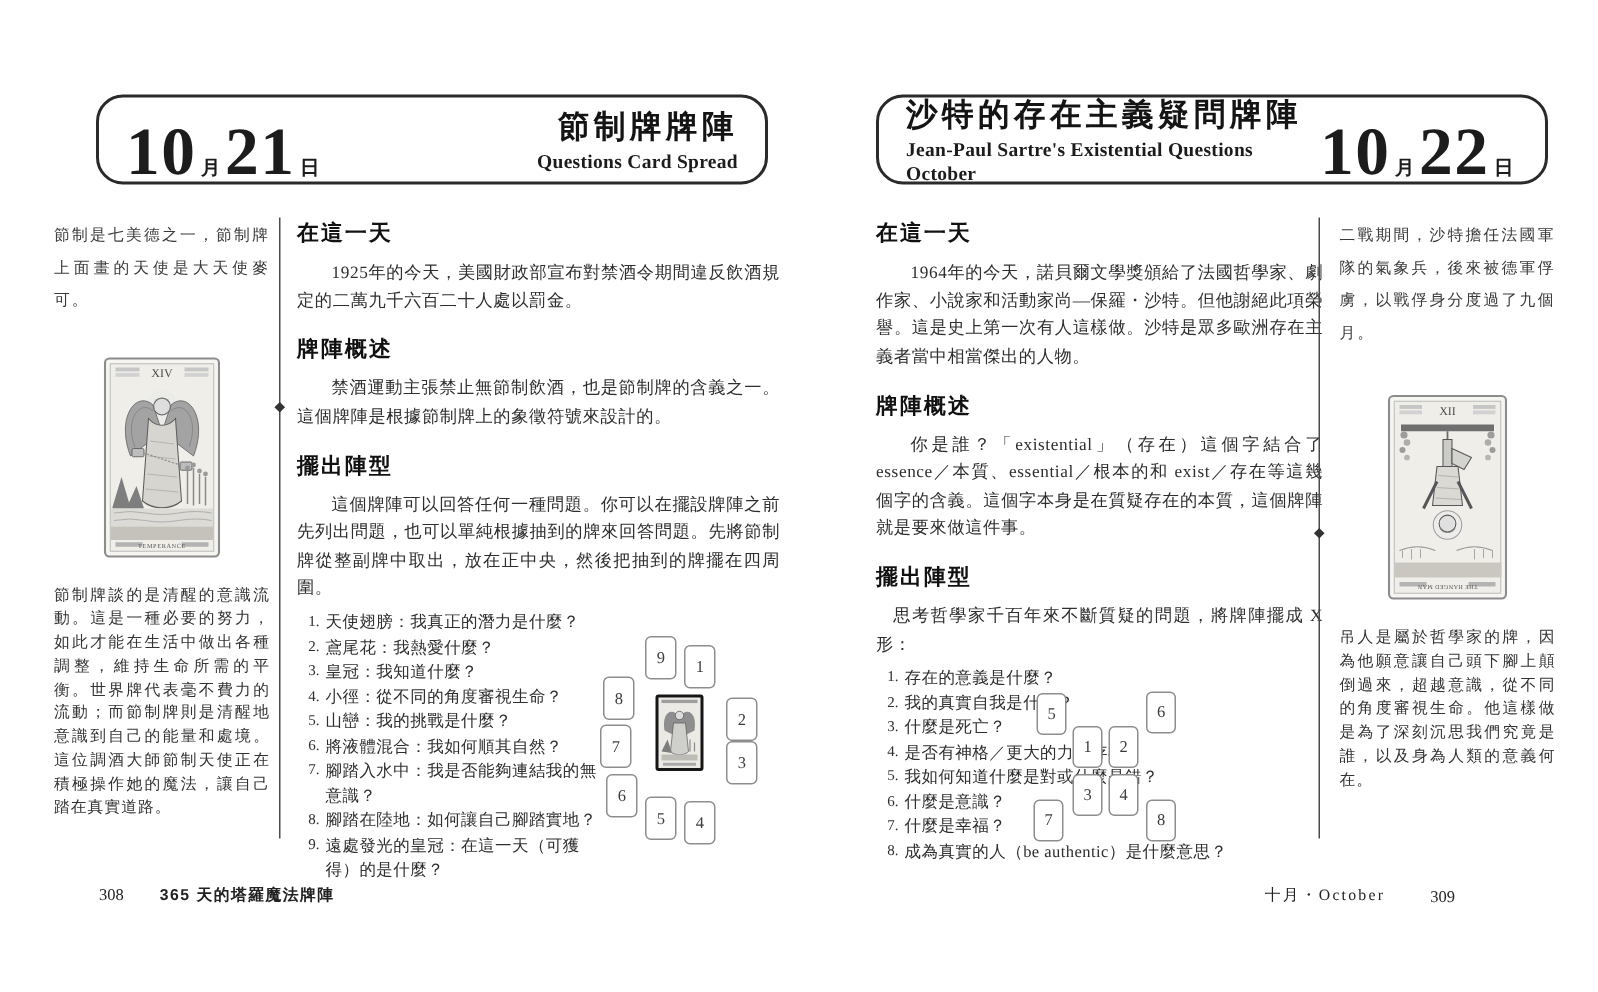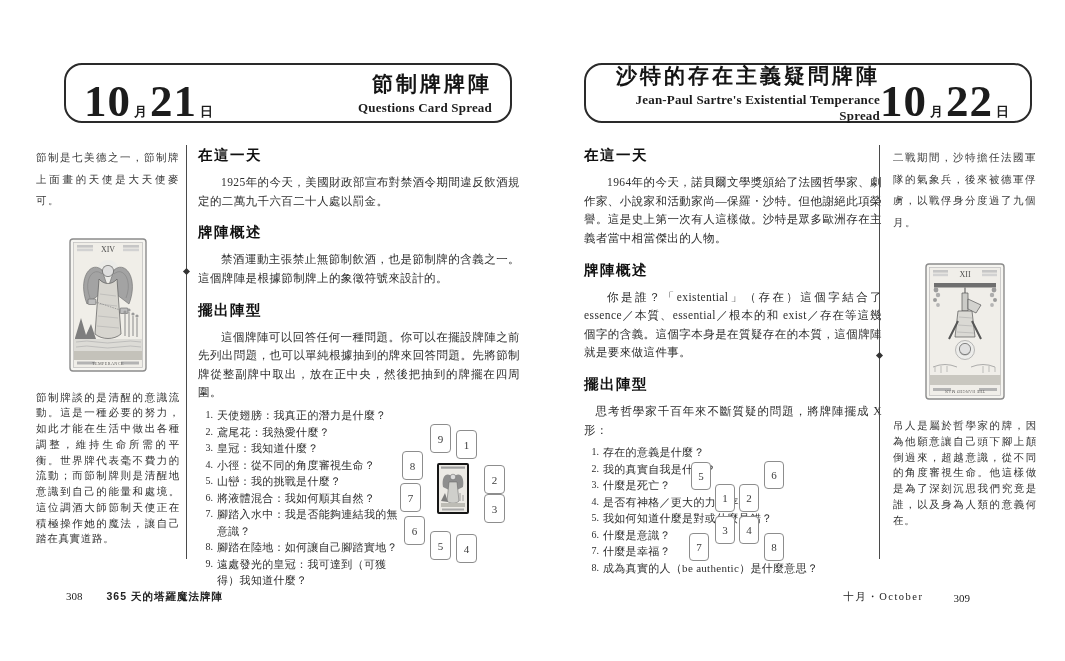--- a/index.html
+++ b/index.html
@@ -19,21 +19,21 @@
     border:2px solid #2a2a2a; border-radius:18px;
     display:flex; align-items:center; justify-content:space-between;
     padding:0 18px; background:#fff;
   }
   .hdr-left  { left:64px; }
   .hdr-right { left:584px; }
   .datewrap { display:flex; align-items:baseline; white-space:nowrap;margin-top:16px; }
   .date-num { font-size:45px; line-height:1; color:#1c1c1c; font-weight:600; letter-spacing:1px; }
   .date-unit { font-size:13px; font-weight:bold; color:#1c1c1c; margin:0 3px; }
   .titlewrap { text-align:right; }
-  .titlewrap.lefty { text-align:right; }
+  .titlewrap.lefty { text-align:left; }
   .title-zh { font-size:21px; font-weight:bold; letter-spacing:3px; color:#141414; }
   .title-en { font-size:13px; font-weight:bold; color:#1c1c1c; margin-top:2px; letter-spacing:0.2px; }
 
   
   .sidebar { position:absolute; top:147px; width:144px; }
   .sb-left  { left:36px; }
   .sb-right { left:893px; }
   .sb-note-top {
     font-size:10.5px; line-height:2.05; letter-spacing:1.4px;
     color:#3a3a3a; text-align:justify;
@@ -208,21 +208,21 @@
       <li>
           <span class="qn">7.</span>
           <span class="qt">腳踏入水中：我是否能夠連結我的無意識？</span>
         </li>
       <li>
           <span class="qn">8.</span>
           <span class="qt">腳踏在陸地：如何讓自己腳踏實地？</span>
         </li>
       <li>
           <span class="qn">9.</span>
-          <span class="qt">遠處發光的皇冠：我可達到（可獲得）我知道什麼？</span>
+          <span class="qt">遠處發光的皇冠：在這一天（可獲得）的是什麼？</span>
         </li>
     </ol>
   </div>
 
   <div>
     <div class="mini-card lp9">9</div>
     <div class="mini-card lp1">1</div>
     <div class="mini-card lp8">8</div>
     <div class="mini-card lp2">2</div>
     <div class="mini-card lp7">7</div>
@@ -245,21 +245,21 @@
   </div>
 
   <div class="footer ft-left">
     <span class="ft-page">308</span>
     <span class="ft-booktitle">365 天的塔羅魔法牌陣</span>
   </div>
 
   <div class="hdr hdr-right">
     <div class="titlewrap lefty">
       <div class="title-zh">沙特的存在主義疑問牌陣</div>
-      <div class="title-en">Jean-Paul Sartre's Existential Temperance Spread</div>
+      <div class="title-en">Jean-Paul Sartre's Existential Questions October</div>
     </div>
     <div class="datewrap">
       <span class="date-num">10</span>
       <span class="date-unit">月</span>
       <span class="date-num">22</span>
       <span class="date-unit">日</span>
     </div>
   </div>
 
   <div class="main main-right">

